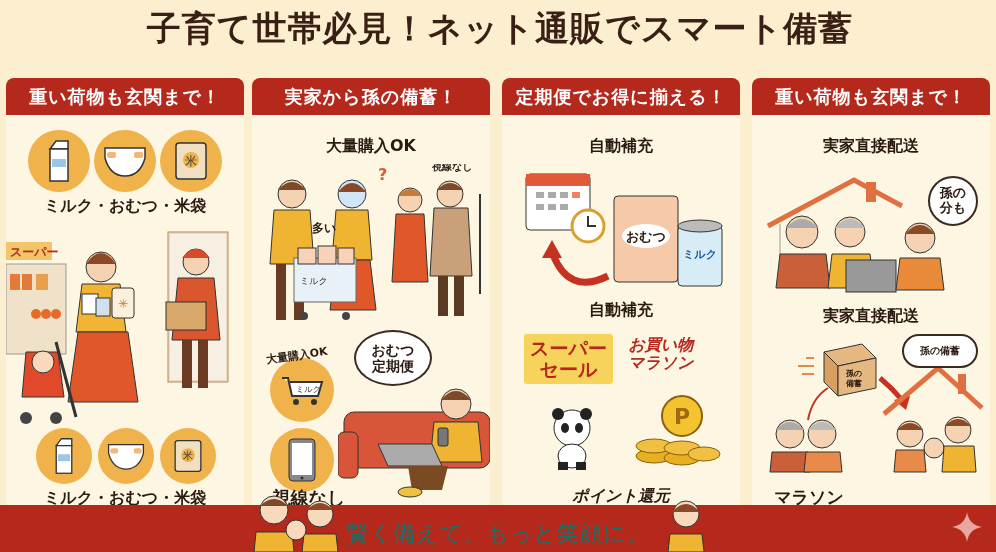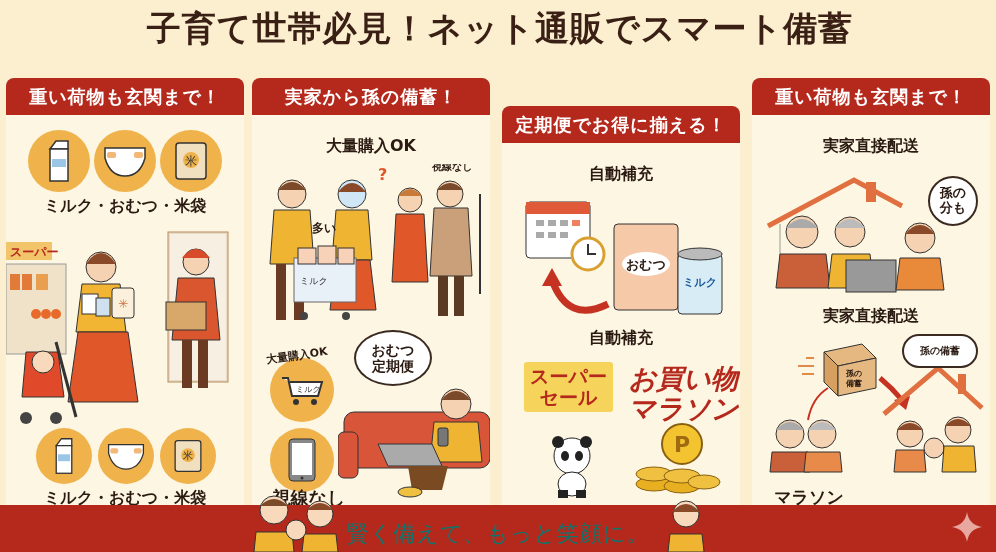--- a/index.html
+++ b/index.html
@@ -46,21 +46,21 @@
     position: absolute; background: #fff; border: 2px solid #3a2a20; border-radius: 50%;
     display: flex; align-items: center; justify-content: center; text-align: center;
     font-weight: bold; color: #2a1a12; line-height: 1.15;
   }
   .small-label { position: absolute; font-size: 11px; font-weight: bold; color: #2a1a12; }
   .sale-box {
     position: absolute; background: #f6d35a; color: #b5281c; font-weight: bold;
     font-size: 19px; line-height: 1.1; text-align: center; padding: 4px 6px; border-radius: 3px;
   }
   .marathon {
-    position: absolute; color: #b5281c; font-weight: bold; font-size: 27px;
+    position: absolute; color: #b5281c; font-weight: bold; font-size: 16px;
     line-height: 1.1; text-align: center; font-style: italic;
   }
   .sparkle {
     position: absolute; left: 952px; top: 512px; width: 30px; height: 30px;
   }
 </style>
 </head>
 <body>
 
 <div class="title">子育て世帯必見！ネット通販でスマート備蓄</div>
@@ -217,21 +217,21 @@
         <path d="M103 22 Q118 4 133 22" fill="#7a4a2a"></path>
       <path d="M96 44 L140 44 L144 84 L92 84 Z" fill="#f0b433" stroke="#333"></path>
       <path d="M40 66 L94 66 L104 88 L50 88 Z" fill="#aaa" stroke="#333"></path>
       <rect x="100" y="50" width="10" height="18" rx="2" fill="#777" stroke="#333"></rect>
       <path d="M70 88 L110 88 L104 112 L74 112 Z" fill="#7a4a22"></path>
       <ellipse cx="72" cy="114" rx="12" ry="5" fill="#f0c040" stroke="#333"></ellipse>
     </svg>
   </div>
 </div>
 
-<div class="panel" style="left:502px;margin-top:28px;">
+<div class="panel" style="left:502px;">
   <div class="panel-head">定期便でお得に揃える！</div>
   <div class="sub" style="top:58px;">自動補充</div>
 
   <div class="scene" style="left:16px; top:88px; width:210px; height:130px;">
     <svg width="210" height="130" viewBox="0 0 210 130">
       <rect x="8" y="8" width="64" height="56" rx="4" fill="#fff" stroke="#333"></rect>
       <rect x="8" y="8" width="64" height="12" fill="#e05a3a"></rect>
       <rect x="18" y="26" width="8" height="6" fill="#aaa"></rect>
         <rect x="30" y="26" width="8" height="6" fill="#aaa"></rect>
         <rect x="42" y="26" width="8" height="6" fill="#aaa"></rect>

